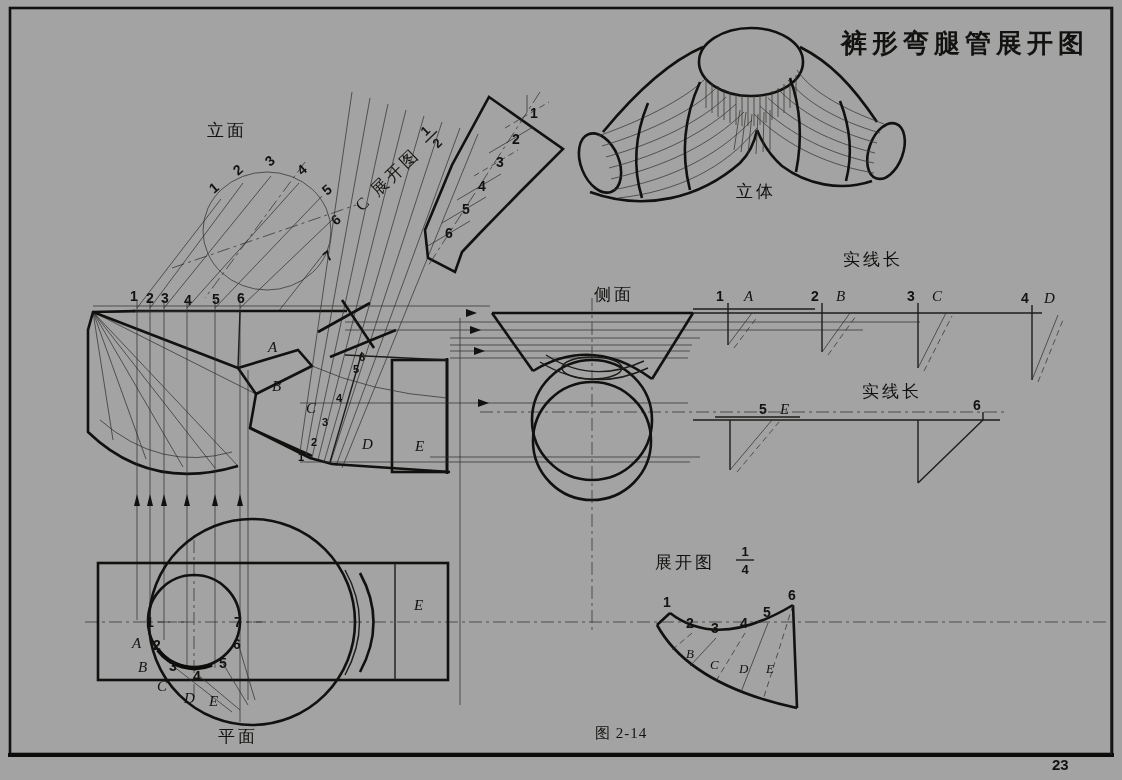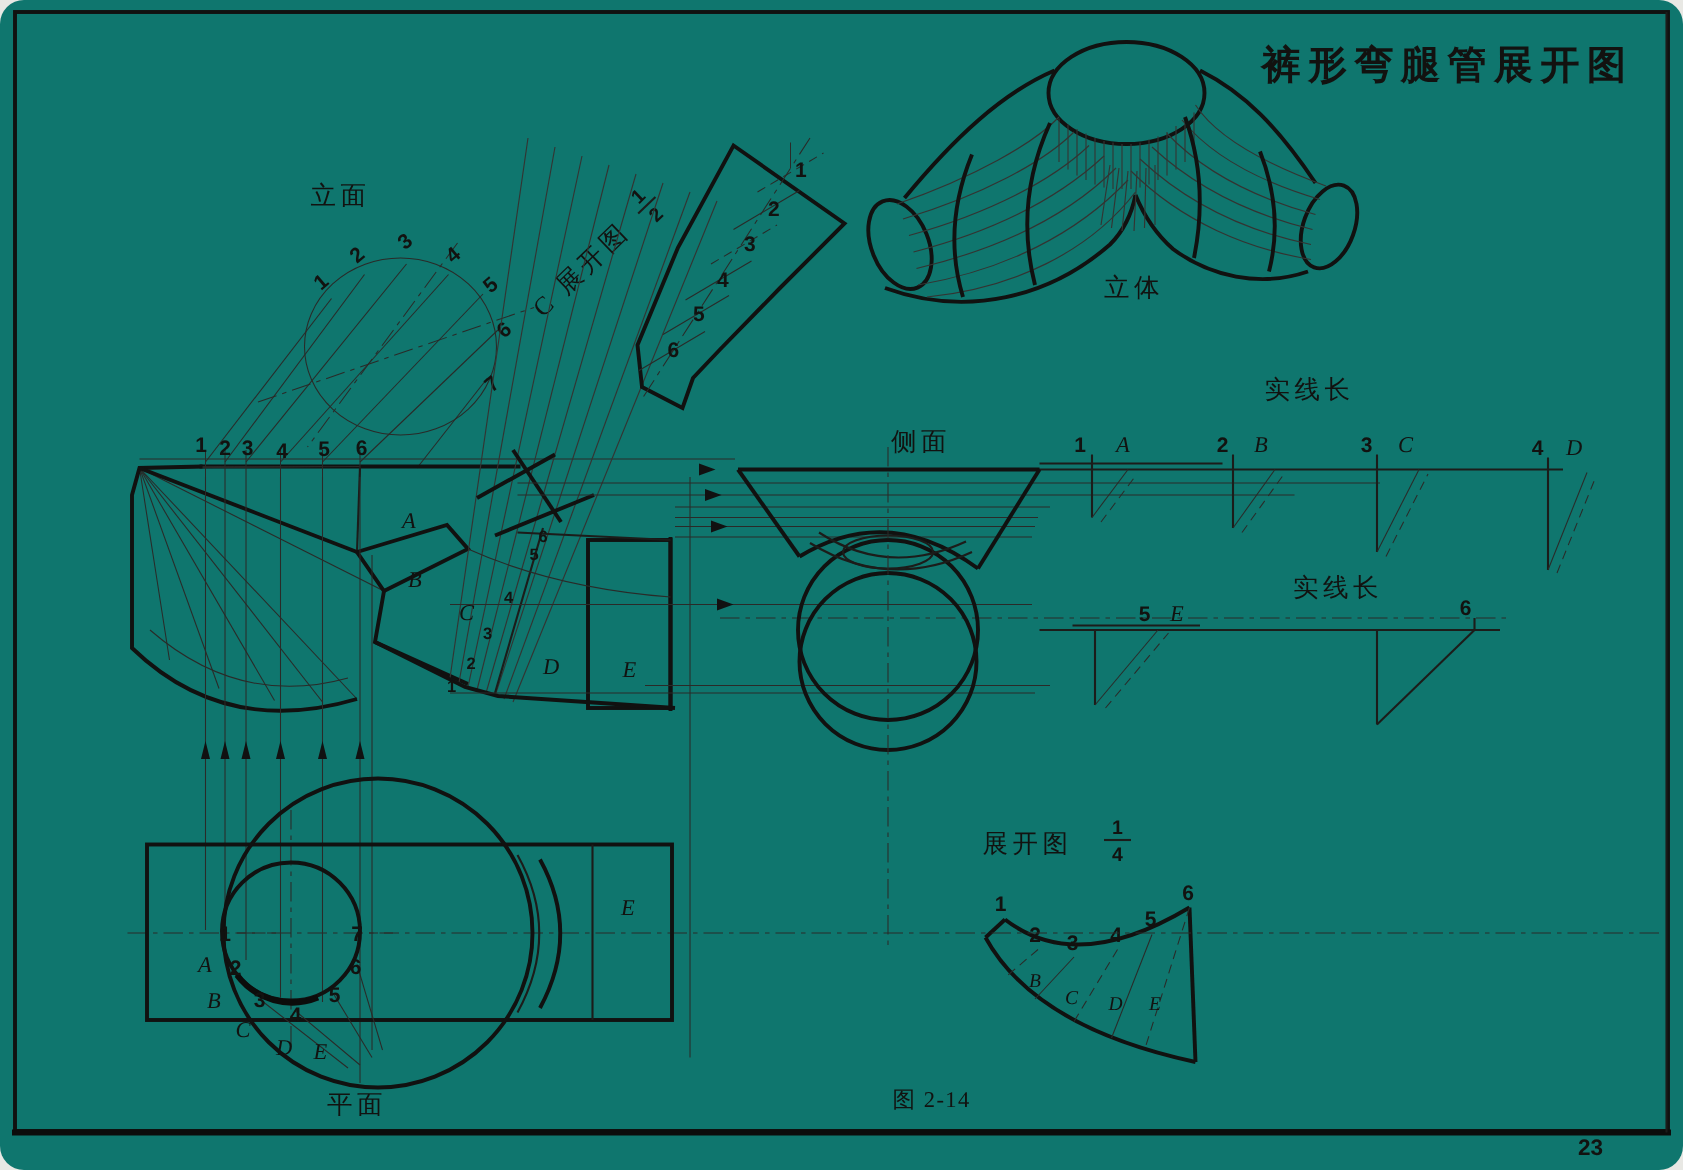--- a/index.html
+++ b/index.html
@@ -1,17 +1,17 @@
 <!DOCTYPE html>
 <html><head>
 <meta charset="utf-8">
 <style>
   html,body{margin:0;padding:0;background:#e8e8e4;}
-  #page{position:relative;width:1122px;height:780px;background:#0f766e;overflow:hidden;
-        font-family:"Liberation Serif",serif;border-radius:16px;}
+  #page{position:relative;width:1122px;height:780px;background:#a3a3a3;overflow:hidden;
+        font-family:"Liberation Serif",serif;}
   svg{position:absolute;left:0;top:0;}
   
   .b0{stroke:#2a2a28;stroke-width:.7;fill:none;}
   .b1{stroke:#1c1c1a;stroke-width:1.4;fill:none;}
   .b2{stroke:#111110;stroke-width:2.6;fill:none;}
   .b3{stroke:#0c0c0b;stroke-width:4;fill:none;}
   .dd{stroke-dasharray:13 4 3 4;}
   .ds{stroke-dasharray:6 4;}
   .hatch{stroke:#343432;stroke-width:.75;fill:none;}
   

